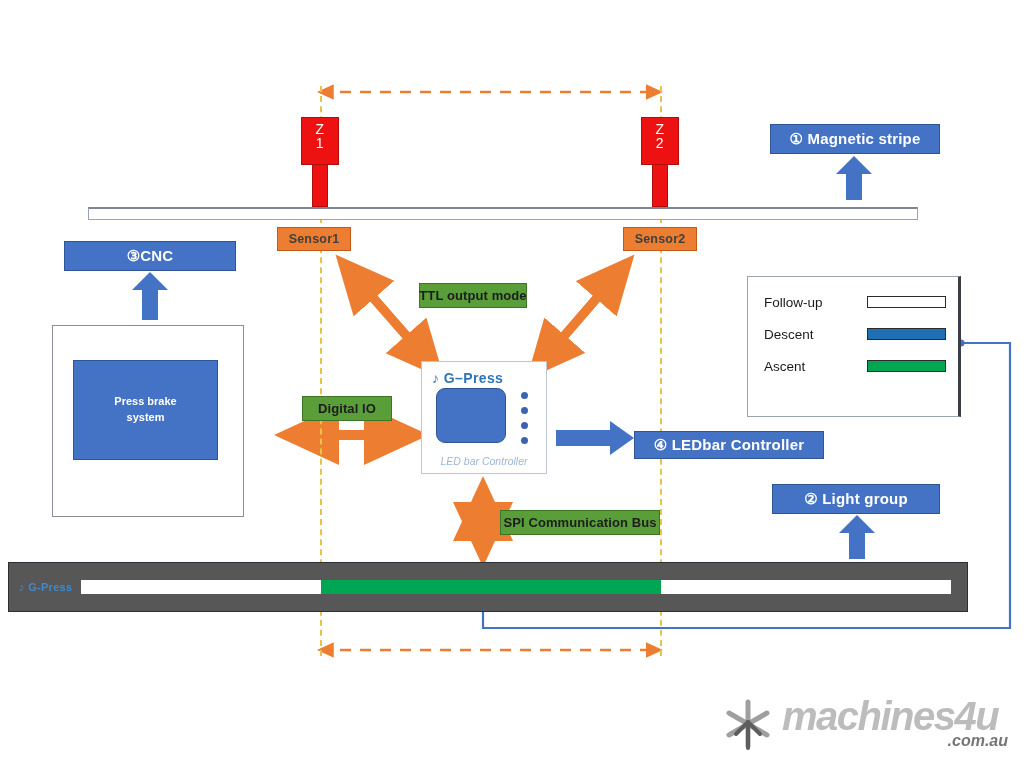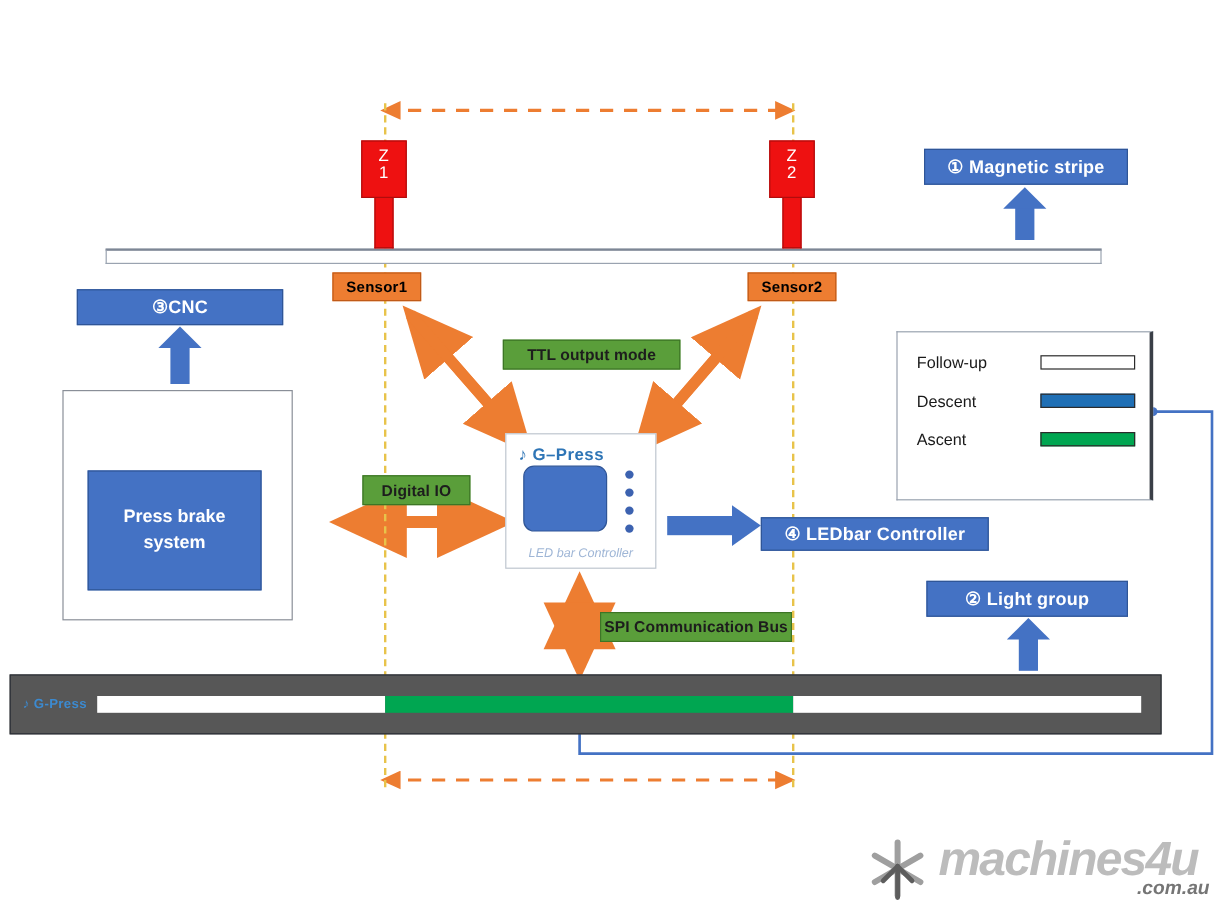--- a/index.html
+++ b/index.html
@@ -53,21 +53,21 @@
     box-sizing: border-box;
     margin: 0 auto;
   }
 
   
   .sensor-chip {
     height: 24px;
     background: #ed7d31;
     border: 1px solid #c05a18;
     box-sizing: border-box;
-    color: #000000;
+    color: #404040;
     font-size: 12.5px;
     font-weight: bold;
     text-align: center;
     line-height: 22px;
     letter-spacing: 0.2px;
   }
 
   
   .blue-plate {
     background: #4472c4;
@@ -102,27 +102,27 @@
 
   
   #press-brake-frame {
     left: 52px; top: 325px;
     width: 192px; height: 192px;
     background: #ffffff;
     border: 1px solid #8a8f98;
     box-sizing: border-box;
   }
   #press-brake-inner {
-    left: 73px; top: 392px;
+    left: 73px; top: 360px;
     width: 145px; height: 100px;
     background: #4472c4;
     border: 1px solid #2f5597;
     box-sizing: border-box;
     color: #ffffff;
-    font-size: 15px;
+    font-size: 11px;
     font-weight: bold;
     text-align: center;
     display: flex;
     flex-direction: column;
     align-items: center;
     justify-content: center;
     line-height: 1.45;
   }
 
   
@@ -334,21 +334,21 @@
   <div class="abs sensor-chip" style="left:623px; top:227px; width:74px;">Sensor2</div>
 
   <div class="abs blue-plate" style="left:770px; top:124px; width:170px; height:30px;text-align:right;">① Magnetic stripe</div>
 
   <div class="abs blue-plate" style="left:64px; top:241px; width:172px; height:30px;">③CNC</div>
 
   <div class="abs blue-plate" style="left:634px; top:431px; width:190px; height:28px;">④ LEDbar Controller</div>
 
   <div class="abs blue-plate" style="left:772px; top:484px; width:168px; height:30px;">② Light group</div>
 
-  <div class="abs green-chip" style="left:419px; top:283px; width:148px; height:25px;">TTL output mode</div>
+  <div class="abs green-chip" style="left:419px; top:283px; width:108px; height:25px;">TTL output mode</div>
 
   <div class="abs green-chip" style="left:302px; top:396px; width:90px; height:25px;">Digital IO</div>
 
   <div class="abs green-chip" style="left:500px; top:510px; width:160px; height:25px;">SPI Communication Bus</div>
 
   <div class="abs" id="press-brake-frame"></div>
   <div class="abs" id="press-brake-inner">
     <span>Press brake</span>
     <span>system</span>
   </div>

